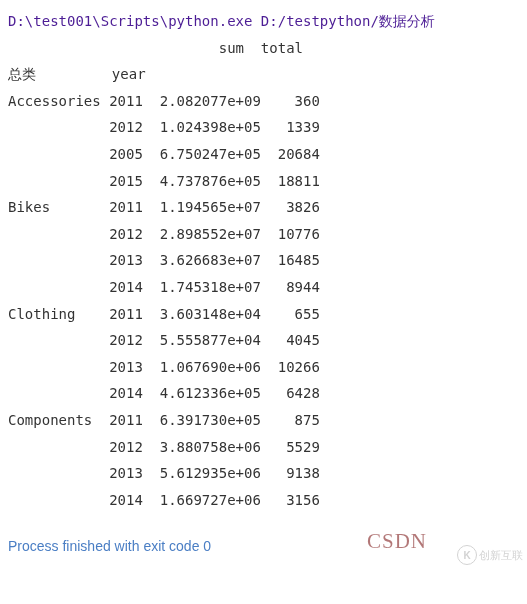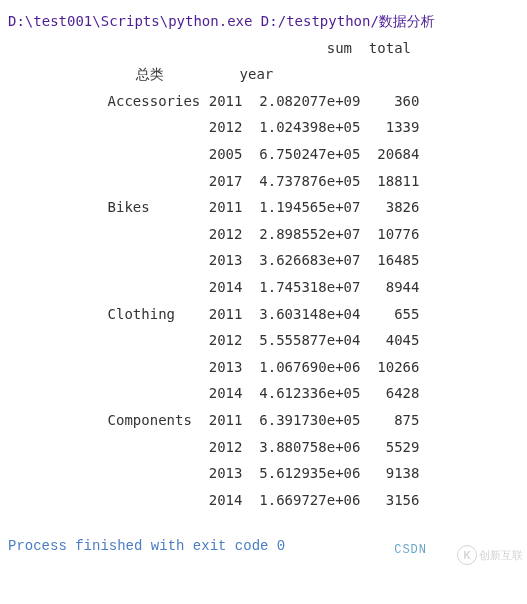--- a/index.html
+++ b/index.html
@@ -17,36 +17,35 @@
     .cmd-line {
       color: #4c1d95;
       font-family: Consolas, monospace;
       white-space: nowrap;
       overflow: hidden;
     }
     .output {
       font-family: SimSun, 'MS Mincho', monospace;
       color: #333;
       white-space: pre;
-      text-align: center;
     }
     .blank {
       height: 20px;
     }
     .exit-line {
       color: #4a7ec4;
-      font-family: Liberation Mono, monospace;
+      font-family: Liberation Sans, sans-serif;
     }
     .watermark-csdn {
       position: absolute;
       bottom: 6px;
       right: 100px;
-      color: #0369a1;
-      font-family: Liberation Mono, monospace;
-      font-size: 12px;
+      color: #7f1d1d;
+      font-family: Liberation Serif, serif;
+      font-size: 21px;
       opacity: 0.6;
       letter-spacing: 1px;
     }
     .watermark-logo {
       position: absolute;
       bottom: 2px;
       right: 4px;
       color: #c0c0c0;
       font-family: 'Microsoft YaHei', sans-serif;
       font-size: 11px;
@@ -69,21 +68,21 @@
   </style>
 </head>
 <body>
 
 <div class="cmd-line">D:\test001\Scripts\python.exe D:/testpython/数据分析</div>
 <div class="output">                         sum  total</div>
 <div class="output">总类         year              </div>
 <div class="output">Accessories 2011  2.082077e+09    360</div>
 <div class="output">            2012  1.024398e+05   1339</div>
 <div class="output">            2005  6.750247e+05  20684</div>
-<div class="output">            2017  4.737876e+05  18811</div>
+<div class="output">            2015  4.737876e+05  18811</div>
 <div class="output">Bikes       2011  1.194565e+07   3826</div>
 <div class="output">            2012  2.898552e+07  10776</div>
 <div class="output">            2013  3.626683e+07  16485</div>
 <div class="output">            2014  1.745318e+07   8944</div>
 <div class="output">Clothing    2011  3.603148e+04    655</div>
 <div class="output">            2012  5.555877e+04   4045</div>
 <div class="output">            2013  1.067690e+06  10266</div>
 <div class="output">            2014  4.612336e+05   6428</div>
 <div class="output">Components  2011  6.391730e+05    875</div>
 <div class="output">            2012  3.880758e+06   5529</div>

